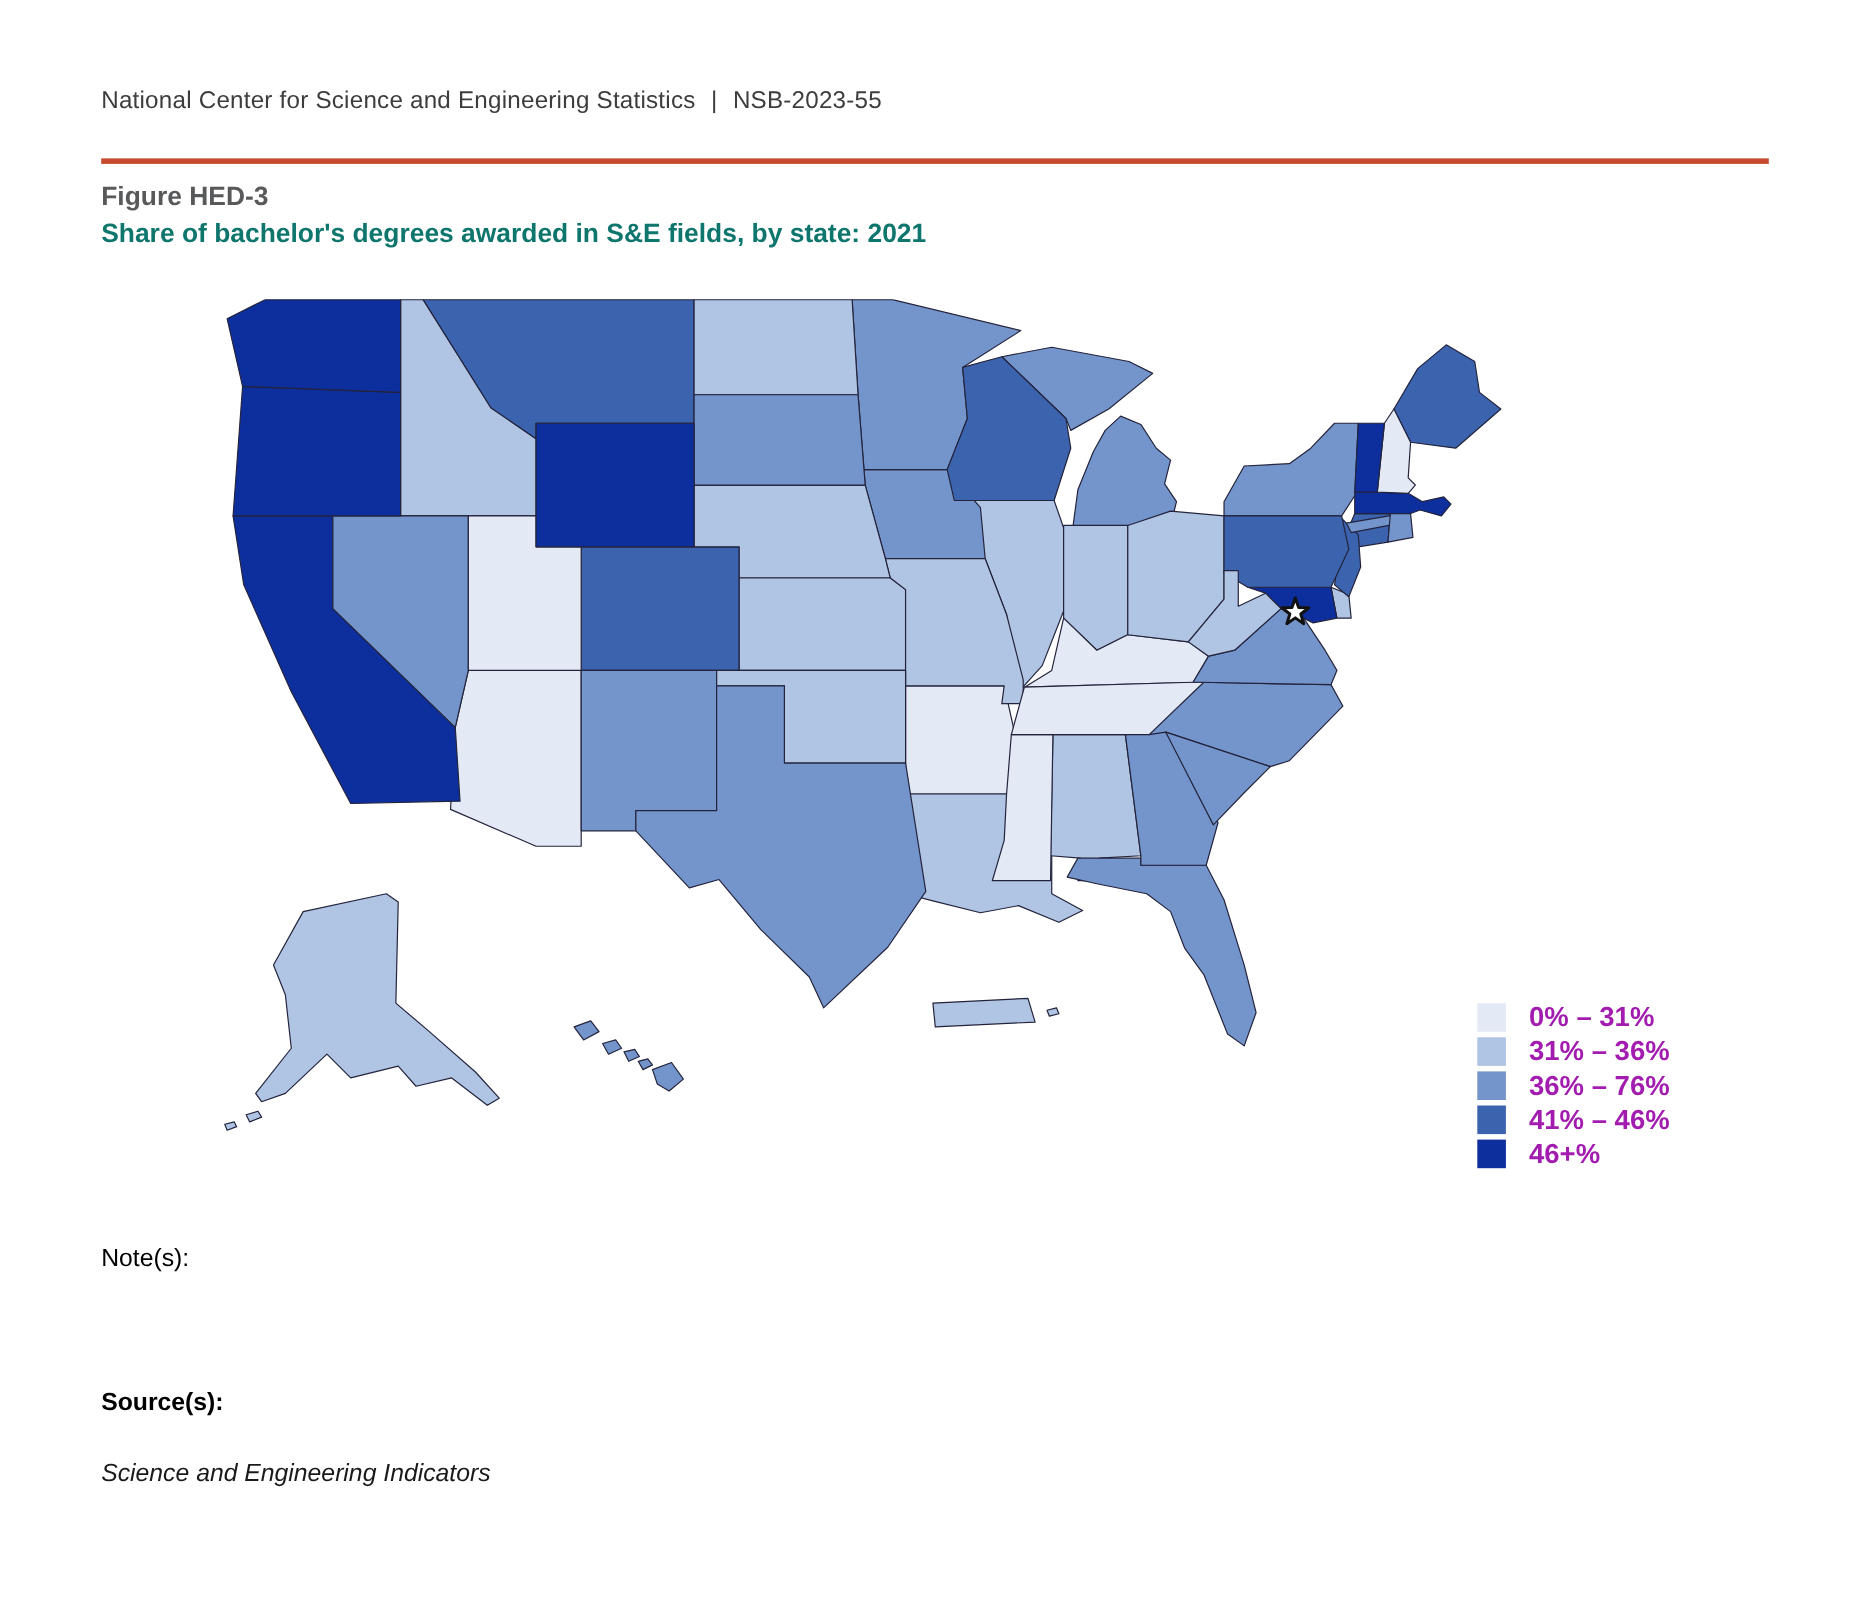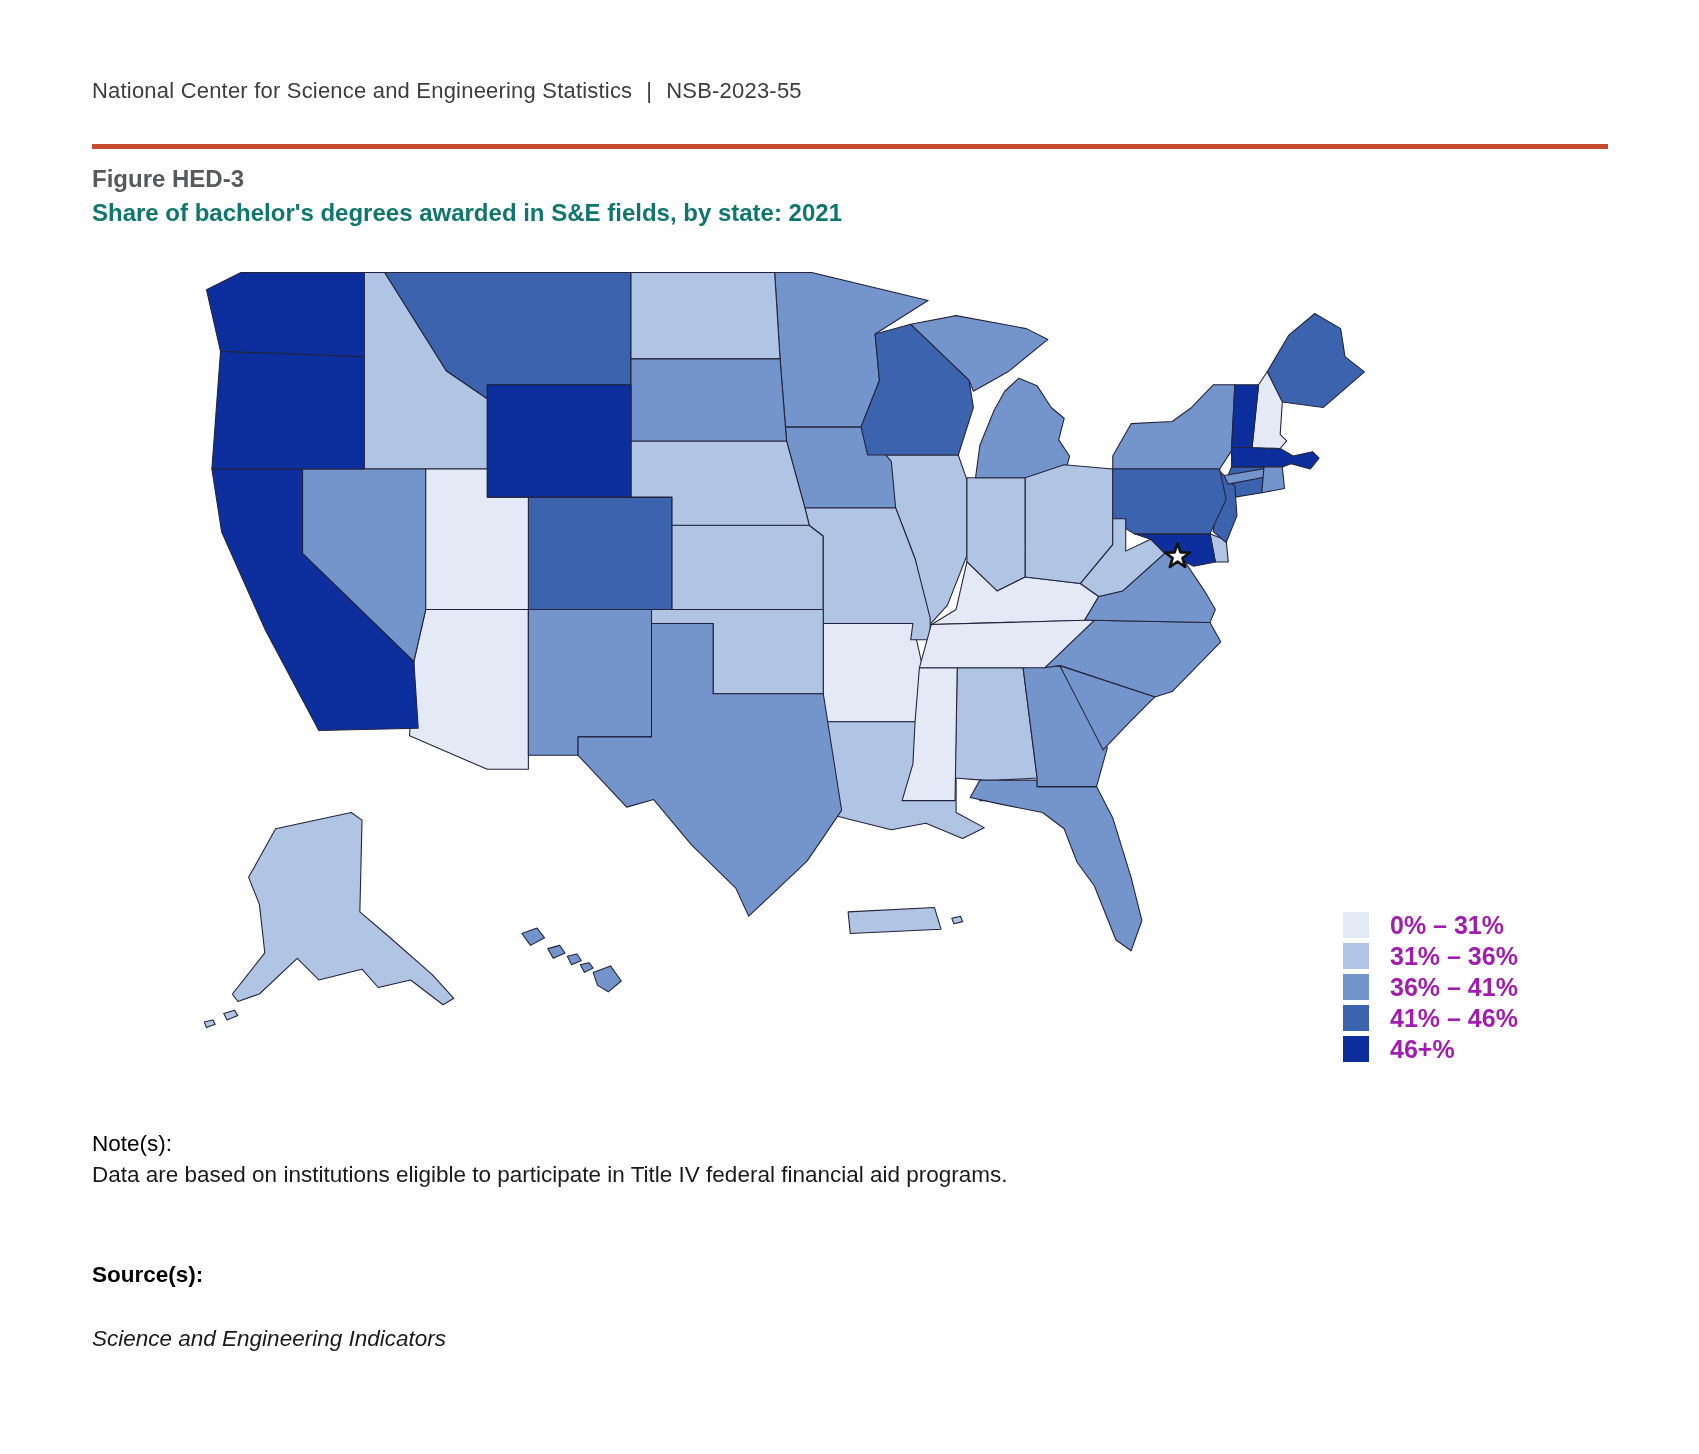--- a/index.html
+++ b/index.html
@@ -227,34 +227,33 @@
   <div class="legend-row">
     <span class="legend-swatch" style="background: rgb(228, 234, 245);"></span>
     <span class="legend-label">0% – 31%</span>
   </div>
   <div class="legend-row">
     <span class="legend-swatch" style="background: rgb(176, 196, 227);"></span>
     <span class="legend-label">31% – 36%</span>
   </div>
   <div class="legend-row">
     <span class="legend-swatch" style="background: rgb(116, 149, 203);"></span>
-    <span class="legend-label">36% – 41%</span>
+    <span class="legend-label">36% – 76%</span>
   </div>
   <div class="legend-row">
     <span class="legend-swatch" style="background: rgb(60, 100, 174);"></span>
     <span class="legend-label">41% – 46%</span>
   </div>
   <div class="legend-row">
     <span class="legend-swatch" style="background: rgb(13, 47, 158);"></span>
     <span class="legend-label">46+%</span>
   </div>
 </div>
 
 <div class="abs notes">
   <div class="hd">Note(s):</div>
-  <div>Data are based on institutions eligible to participate in Title IV federal financial aid programs.</div>
 </div>
 
 <div class="abs sources">
   <div class="hd">Source(s):</div>
 </div>
 
 <div class="abs credit">Science and Engineering Indicators</div>
 
 </body></html>

